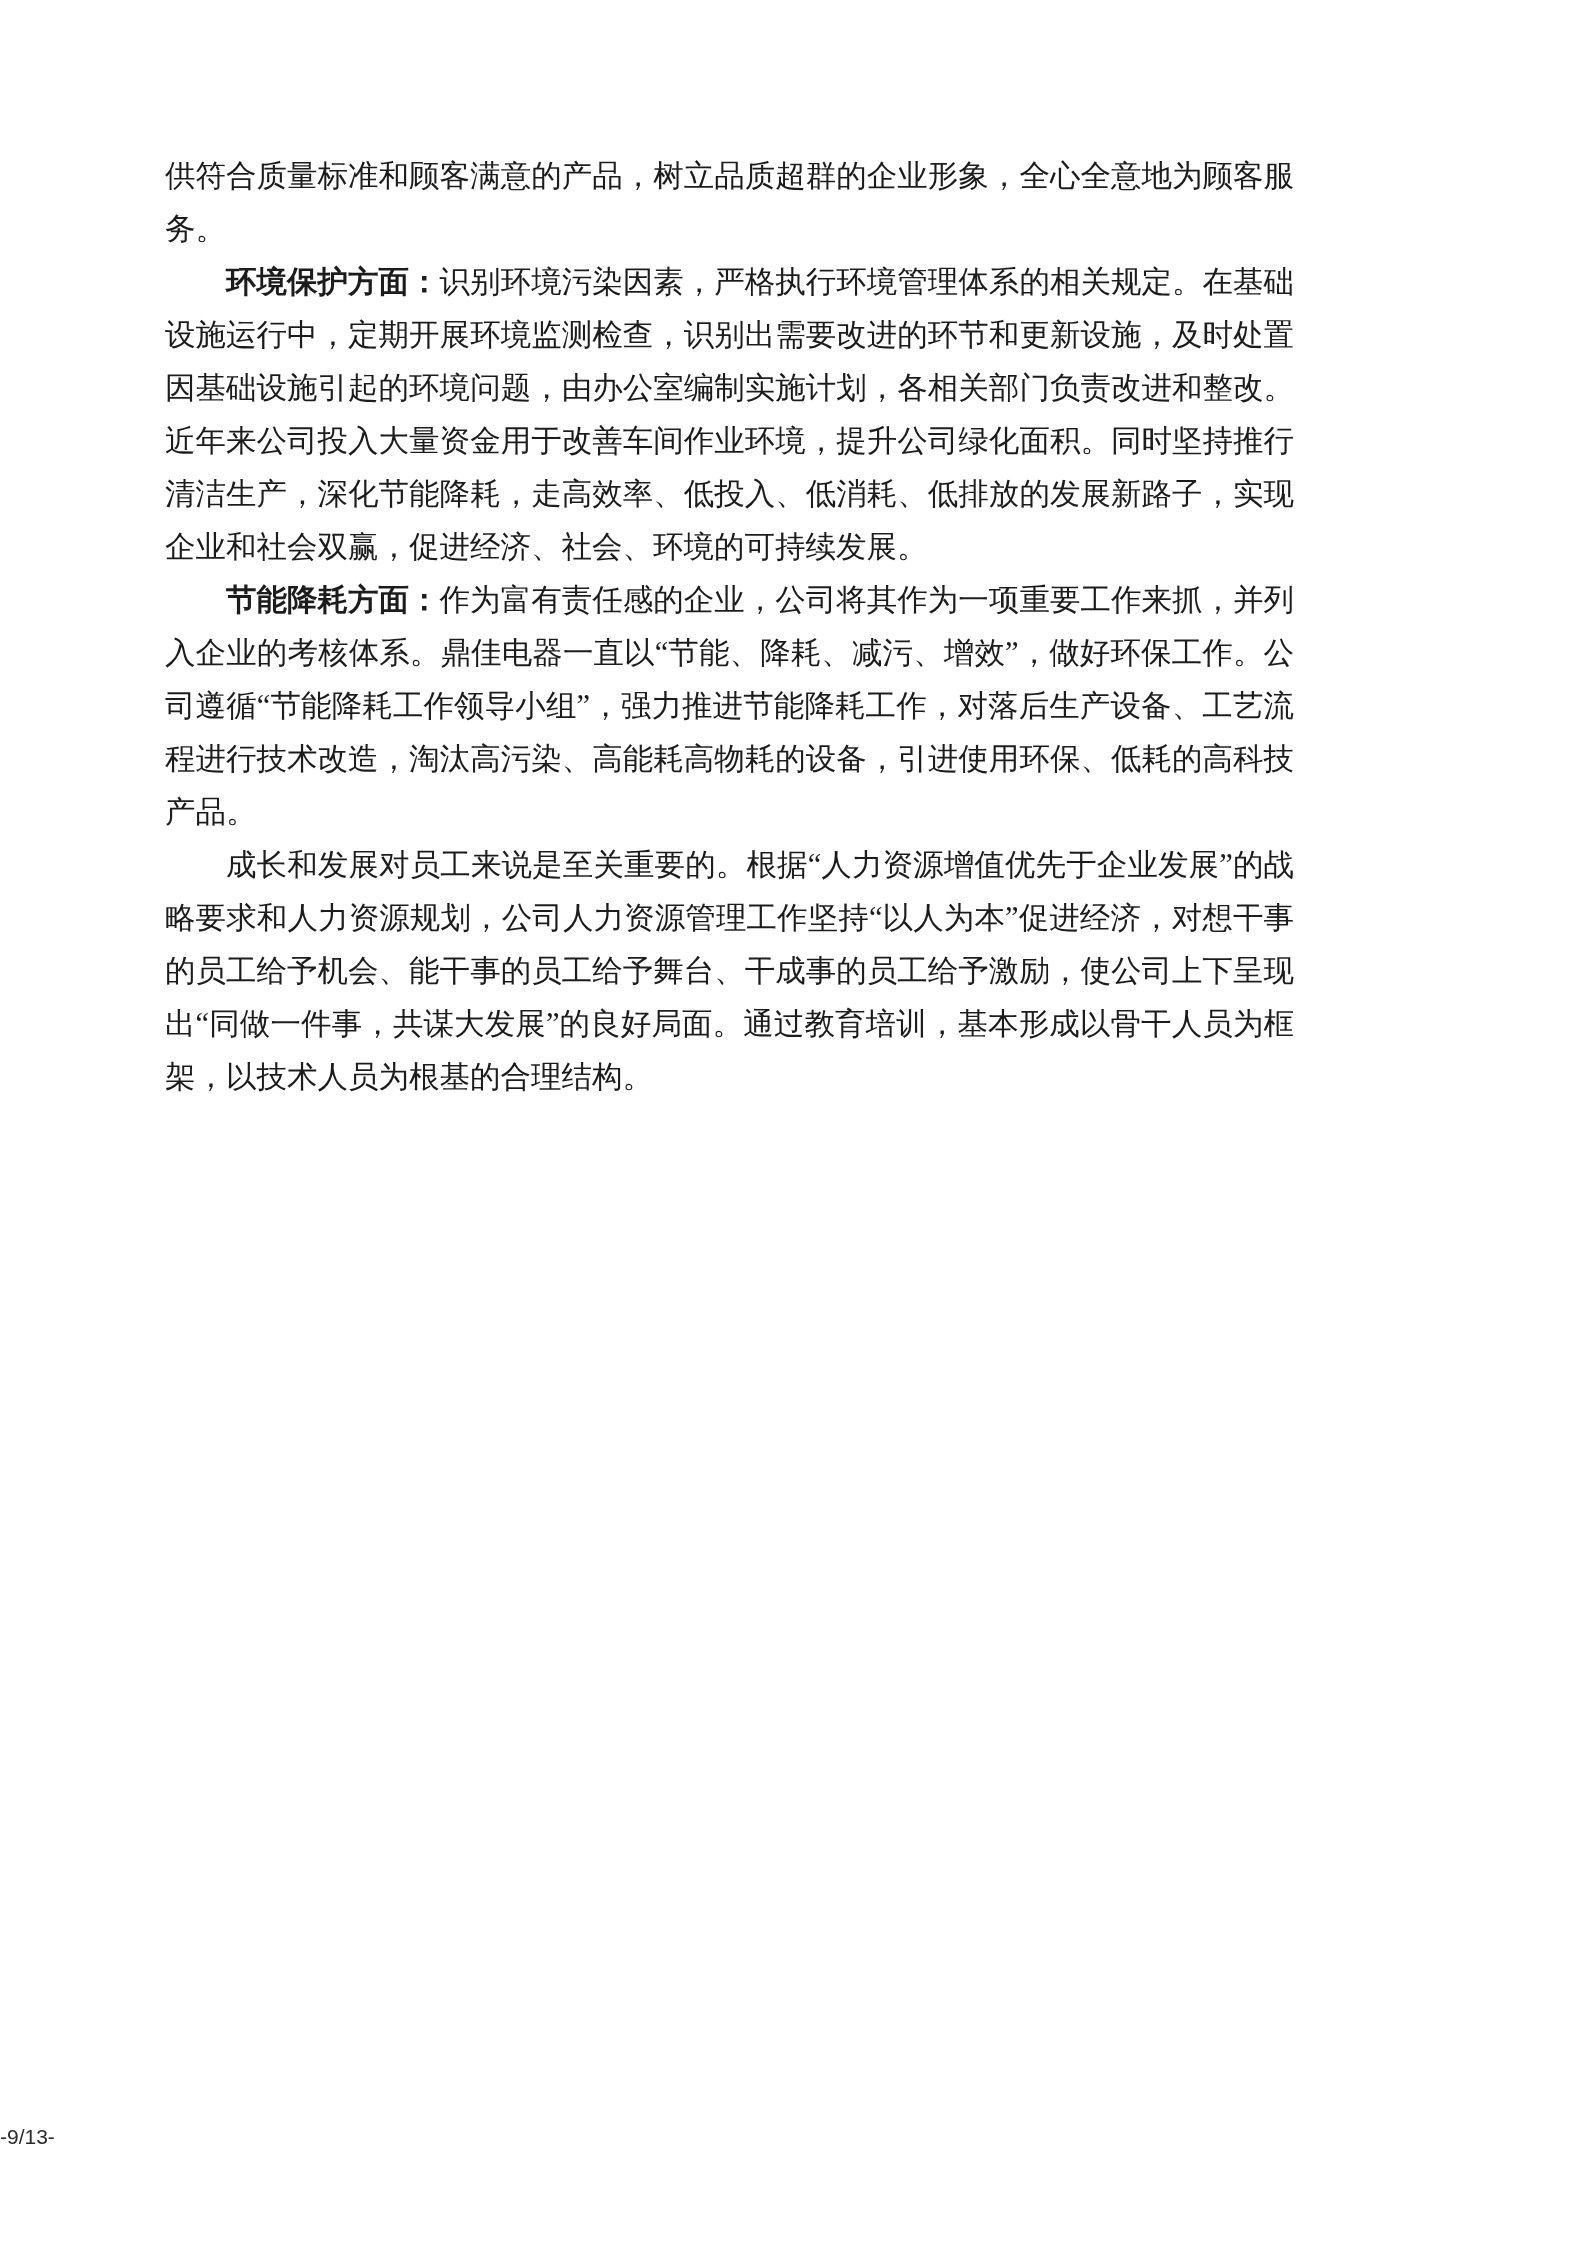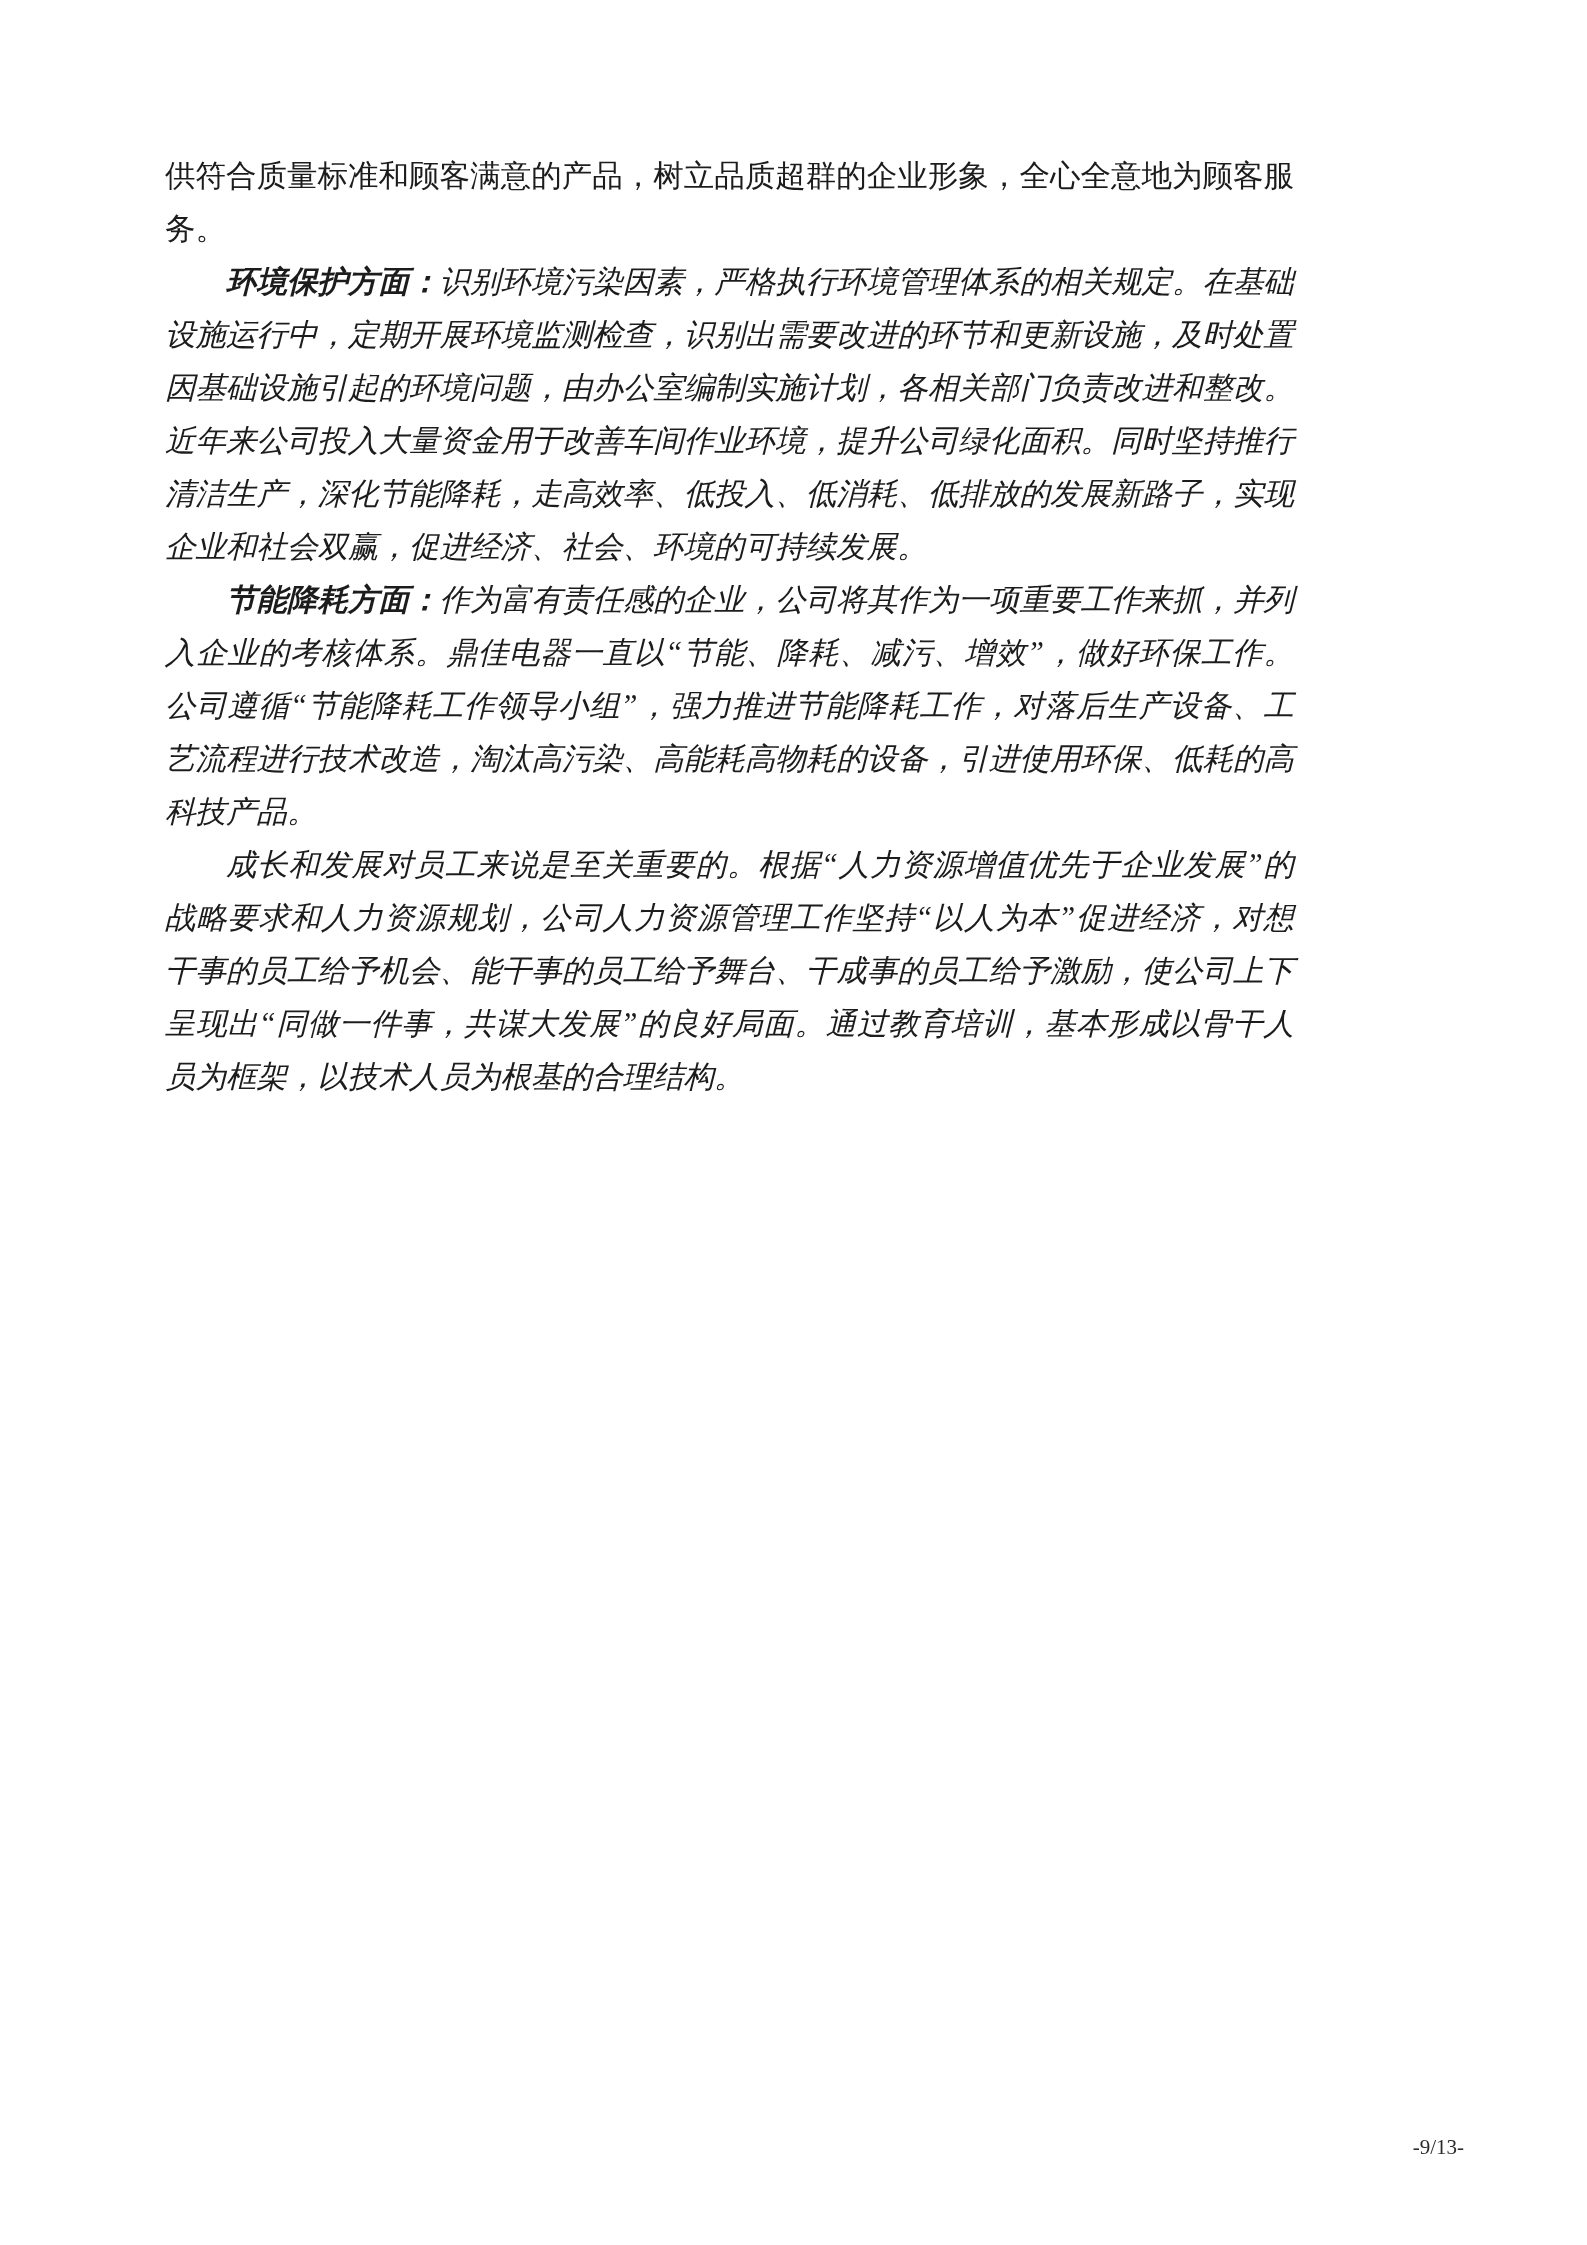--- a/index.html
+++ b/index.html
@@ -29,34 +29,33 @@
     text-align: justify;
     text-justify: inter-ideograph;
     color: #1c1c1c;
   }
   .para {
     margin: 0 0 0 0;
     text-indent: 0;
   }
   .para.indent {
     text-indent: 61px;
-    font-style: italic;
   }
   .lead {
     font-weight: bold;
   }
   .footer {
     position: absolute;
     left: 0;
     right: 0;
-    bottom: 85px;
-    text-align: right;
+    bottom: 96px;
+    text-align: left;
     font-size: 21px;
     color: #2b2b2b;
-    font-family: Liberation Serif, serif;
+    font-family: Liberation Sans, sans-serif;
   }
 </style>
 </head>
 <body>
 
 <div class="page">
   <div class="doc-body">
 
     <p class="para">
       <span>供符合质量标准和顾客满意的产品，树立品质超群的企业形象，全心全意地为顾客服务。</span>

